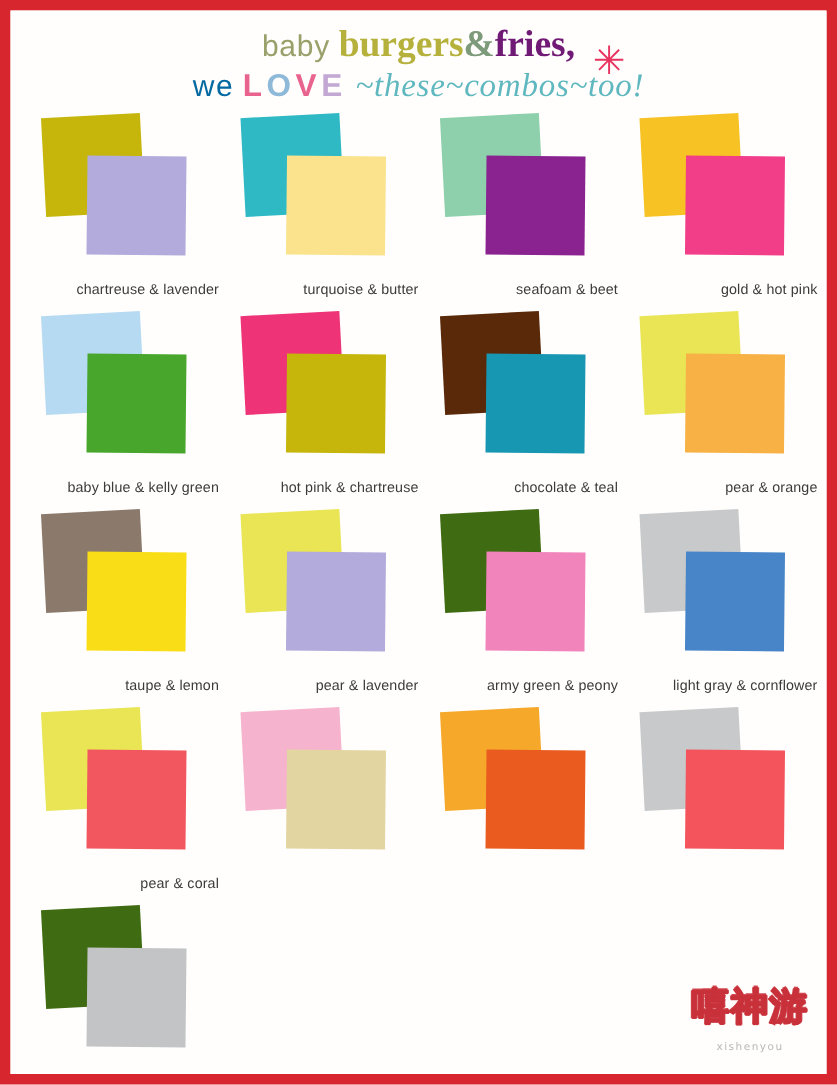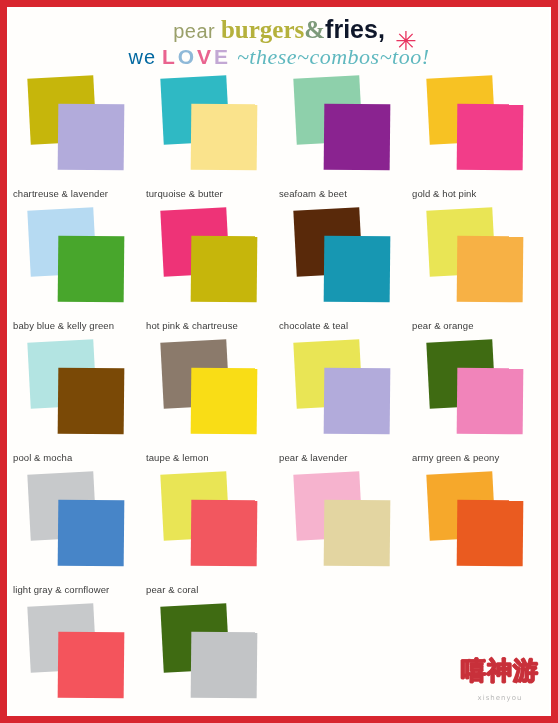--- a/index.html
+++ b/index.html
@@ -67,22 +67,22 @@
     font-weight: bold;
     font-size: 25px;
   }
   .w-amp {
     font-family: "Liberation Serif", serif;
     color: #7d9a7a;
     font-weight: bold;
     font-size: 25px;
   }
   .w-fries {
-    font-family: Liberation Sans, sans-serif;
-    color: #0f172a;
+    font-family: Liberation Serif, serif;
+    color: #701a75;
     font-weight: bold;
     font-size: 25px;
   }
   .w-we {
     font-family: "Liberation Sans", sans-serif;
     color: #0369a1;
     font-size: 20px;
     letter-spacing: 1px;
   }
   .w-l { color: #e9638f; font-weight: bold; letter-spacing: 3px; font-size: 21px; }
@@ -139,21 +139,21 @@
     left: 45px;
     top: 33px;
     transform: rotate(0.6deg);
   }
 
   .combo-label {
     position: absolute;
     bottom: 4px;
     left: 0;
     width: 100%;
-    text-align: left;
+    text-align: right;
     font-size: 9.5px;
     color: #3b3b3b;
     font-family: "Liberation Sans", sans-serif;
     letter-spacing: 0.1px;
     white-space: nowrap;
   }
 
   
   #watermark {
     position: absolute;
@@ -184,21 +184,21 @@
   }
 </style>
 </head>
 <body>
 
 <div id="poster">
   <div id="inner">
 
     <div id="header">
       <div class="line1">
-        <span class="w-like">pear</span>
+        <span class="w-like">baby</span>
         <span class="w-burgers">burgers</span><span class="w-amp">&amp;</span><span class="w-fries">fries,</span>
       </div>
       <div class="line2">
         <span class="w-we">we</span>
         <span class="w-l">L</span><span class="w-o">O</span><span class="w-v">V</span><span class="w-e">E</span>
         <span class="w-script">~these~combos~too!</span>
         <span class="star">✳</span>
       </div>
     </div>
 
@@ -254,27 +254,20 @@
         </div>
         <div class="combo">
           <div class="swatches">
             <div class="sw back" style="background: rgb(233, 229, 85);"></div>
             <div class="sw front" style="background: rgb(247, 177, 69);"></div>
           </div>
           <div class="combo-label">pear &amp; orange</div>
         </div>
         <div class="combo">
           <div class="swatches">
-            <div class="sw back" style="background: rgb(179, 228, 226);"></div>
-            <div class="sw front" style="background: rgb(122, 73, 6);"></div>
-          </div>
-          <div class="combo-label">pool &amp; mocha</div>
-        </div>
-        <div class="combo">
-          <div class="swatches">
             <div class="sw back" style="background: rgb(139, 122, 107);"></div>
             <div class="sw front" style="background: rgb(249, 221, 22);"></div>
           </div>
           <div class="combo-label">taupe &amp; lemon</div>
         </div>
         <div class="combo">
           <div class="swatches">
             <div class="sw back" style="background: rgb(233, 229, 85);"></div>
             <div class="sw front" style="background: rgb(178, 171, 219);"></div>
           </div>

